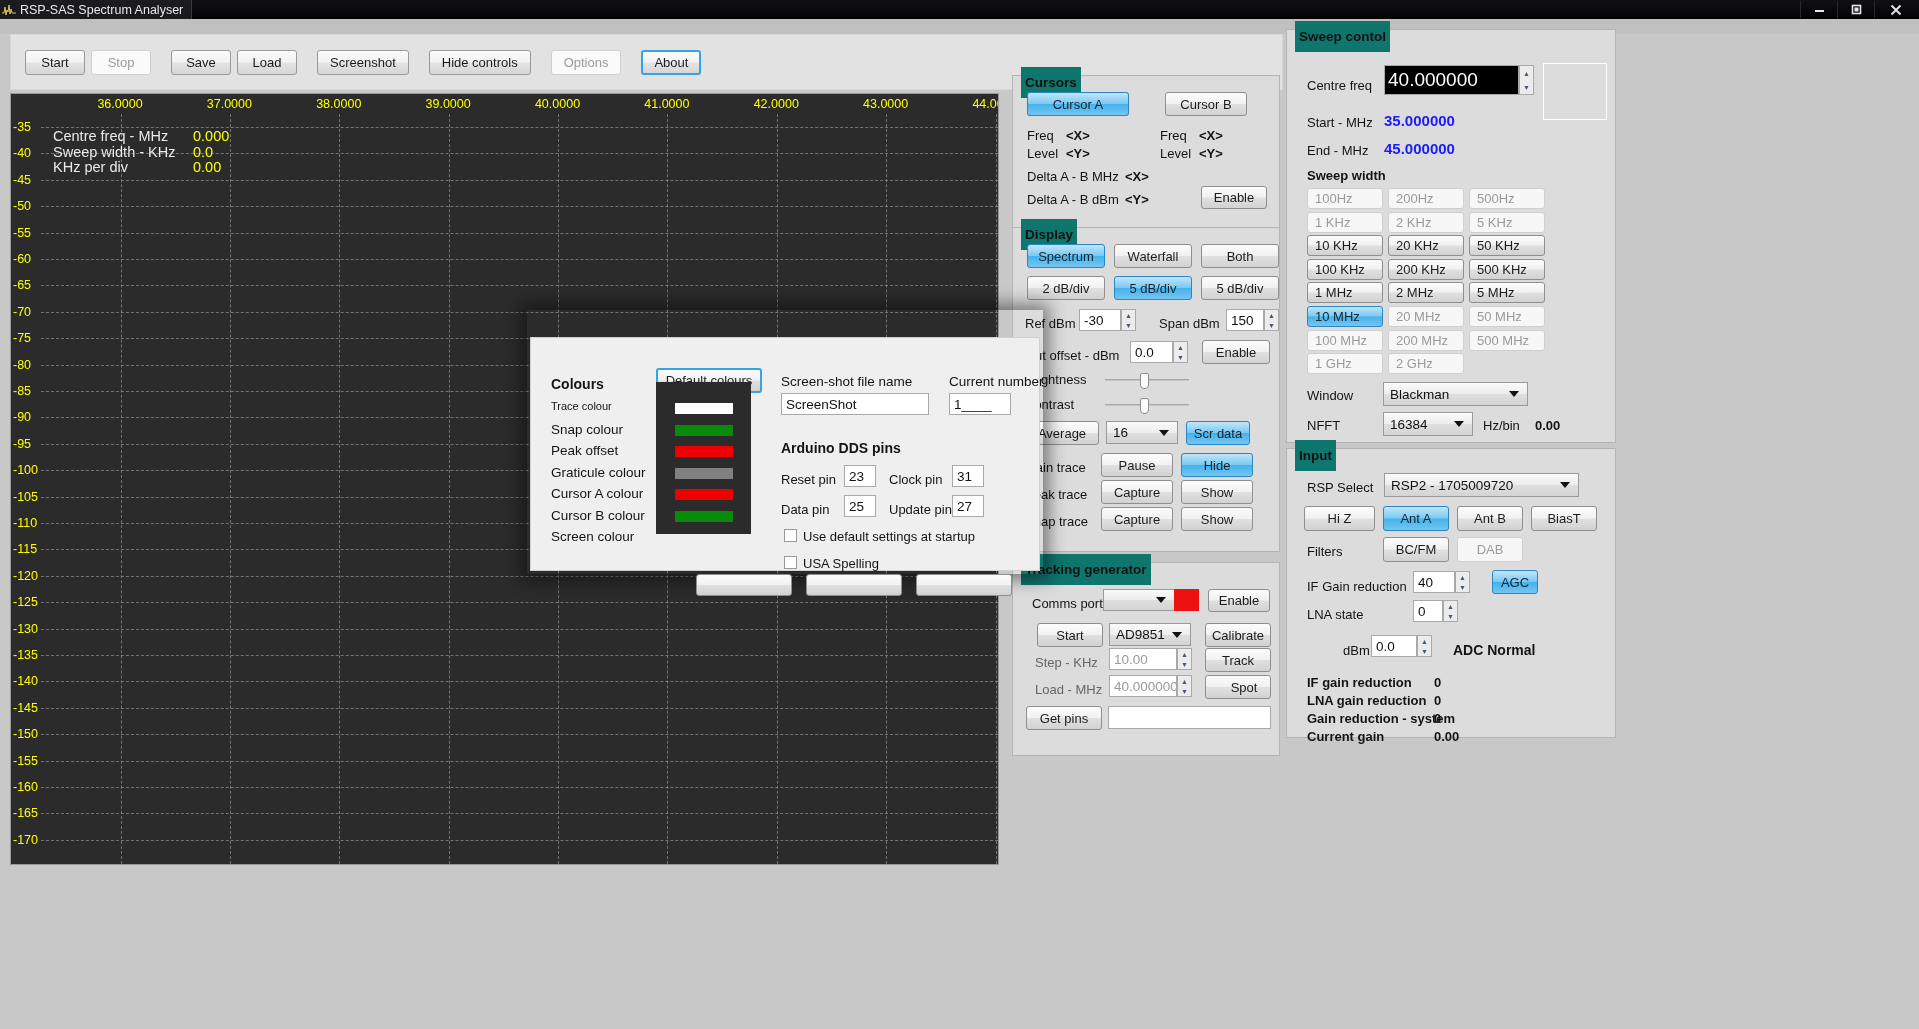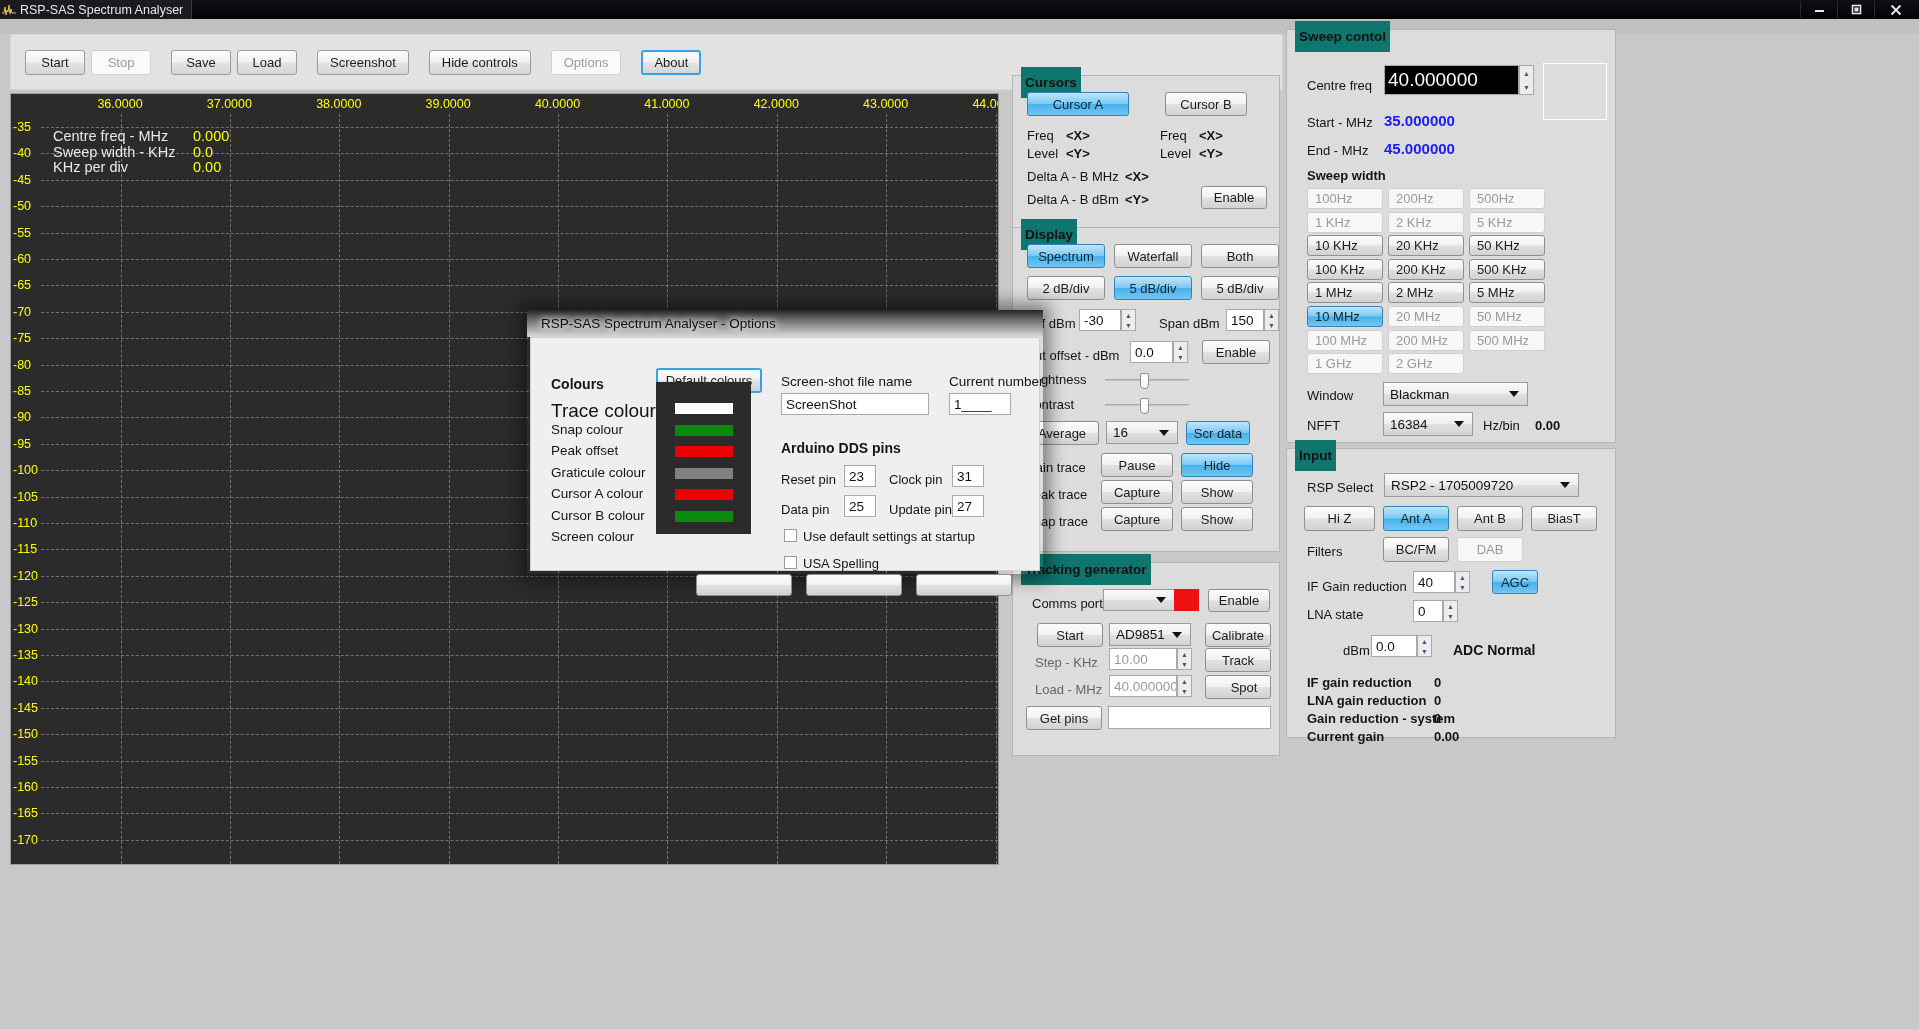--- a/index.html
+++ b/index.html
@@ -535,38 +535,35 @@
       <div class="val" style="left:147px; top:226px;">0</div>
       <div class="lbl b" style="left:20px; top:244px;">LNA gain reduction</div>
       <div class="val" style="left:147px; top:244px;">0</div>
       <div class="lbl b" style="left:20px; top:262px;">Gain reduction - system</div>
       <div class="val" style="left:147px; top:262px;">0</div>
       <div class="lbl b" style="left:20px; top:280px;">Current gain</div>
       <div class="val" style="left:147px; top:280px;">0.00</div>
     </div>
 
     <div id="options-dialog">
-      <div id="od-title">
-        <span>RSP-SAS Spectrum Analyser - Options</span>
-      </div>
       <div id="od-body">
 
         <div class="lbl b" style="left:20px; top:38px; font-size:14px;">Colours</div>
         <div class="btn blue-outline" style="left:125px; top:30px; width:106px; height:25px;">Default colours</div>
 
         <div id="colour-panel">
             <div class="bar" style="top: 21px; background: rgb(255, 255, 255);"></div>
             <div class="bar" style="top: 42.5px; background: rgb(10, 138, 10);"></div>
             <div class="bar" style="top: 64px; background: rgb(238, 0, 0);"></div>
             <div class="bar" style="top: 85.5px; background: rgb(128, 128, 128);"></div>
             <div class="bar" style="top: 107px; background: rgb(238, 0, 0);"></div>
             <div class="bar" style="top: 128.5px; background: rgb(10, 138, 10);"></div>
           </div>
         <div id="colour-labels">
-            <div class="lbl" style="left: 20px; top: 62px; font-size: 19px;">Trace colour</div>
+            <div class="lbl" style="left: 20px; top: 62px; font-size: 11px;">Trace colour</div>
             <div class="lbl" style="left: 20px; top: 83.5px; font-size: 13.5px;">Snap colour</div>
             <div class="lbl" style="left: 20px; top: 105px; font-size: 13.5px;">Peak offset</div>
             <div class="lbl" style="left: 20px; top: 126.5px; font-size: 13.5px;">Graticule colour</div>
             <div class="lbl" style="left: 20px; top: 148px; font-size: 13.5px;">Cursor A colour</div>
             <div class="lbl" style="left: 20px; top: 169.5px; font-size: 13.5px;">Cursor B colour</div>
             <div class="lbl" style="left: 20px; top: 191px; font-size: 13.5px;">Screen colour</div>
           </div>
 
         <div class="lbl" style="left:250px; top:36px; font-size:13.5px;">Screen-shot file name</div>
         <div class="tf" style="left:250px; top:55px; width:148px; height:22px;">ScreenShot</div>

